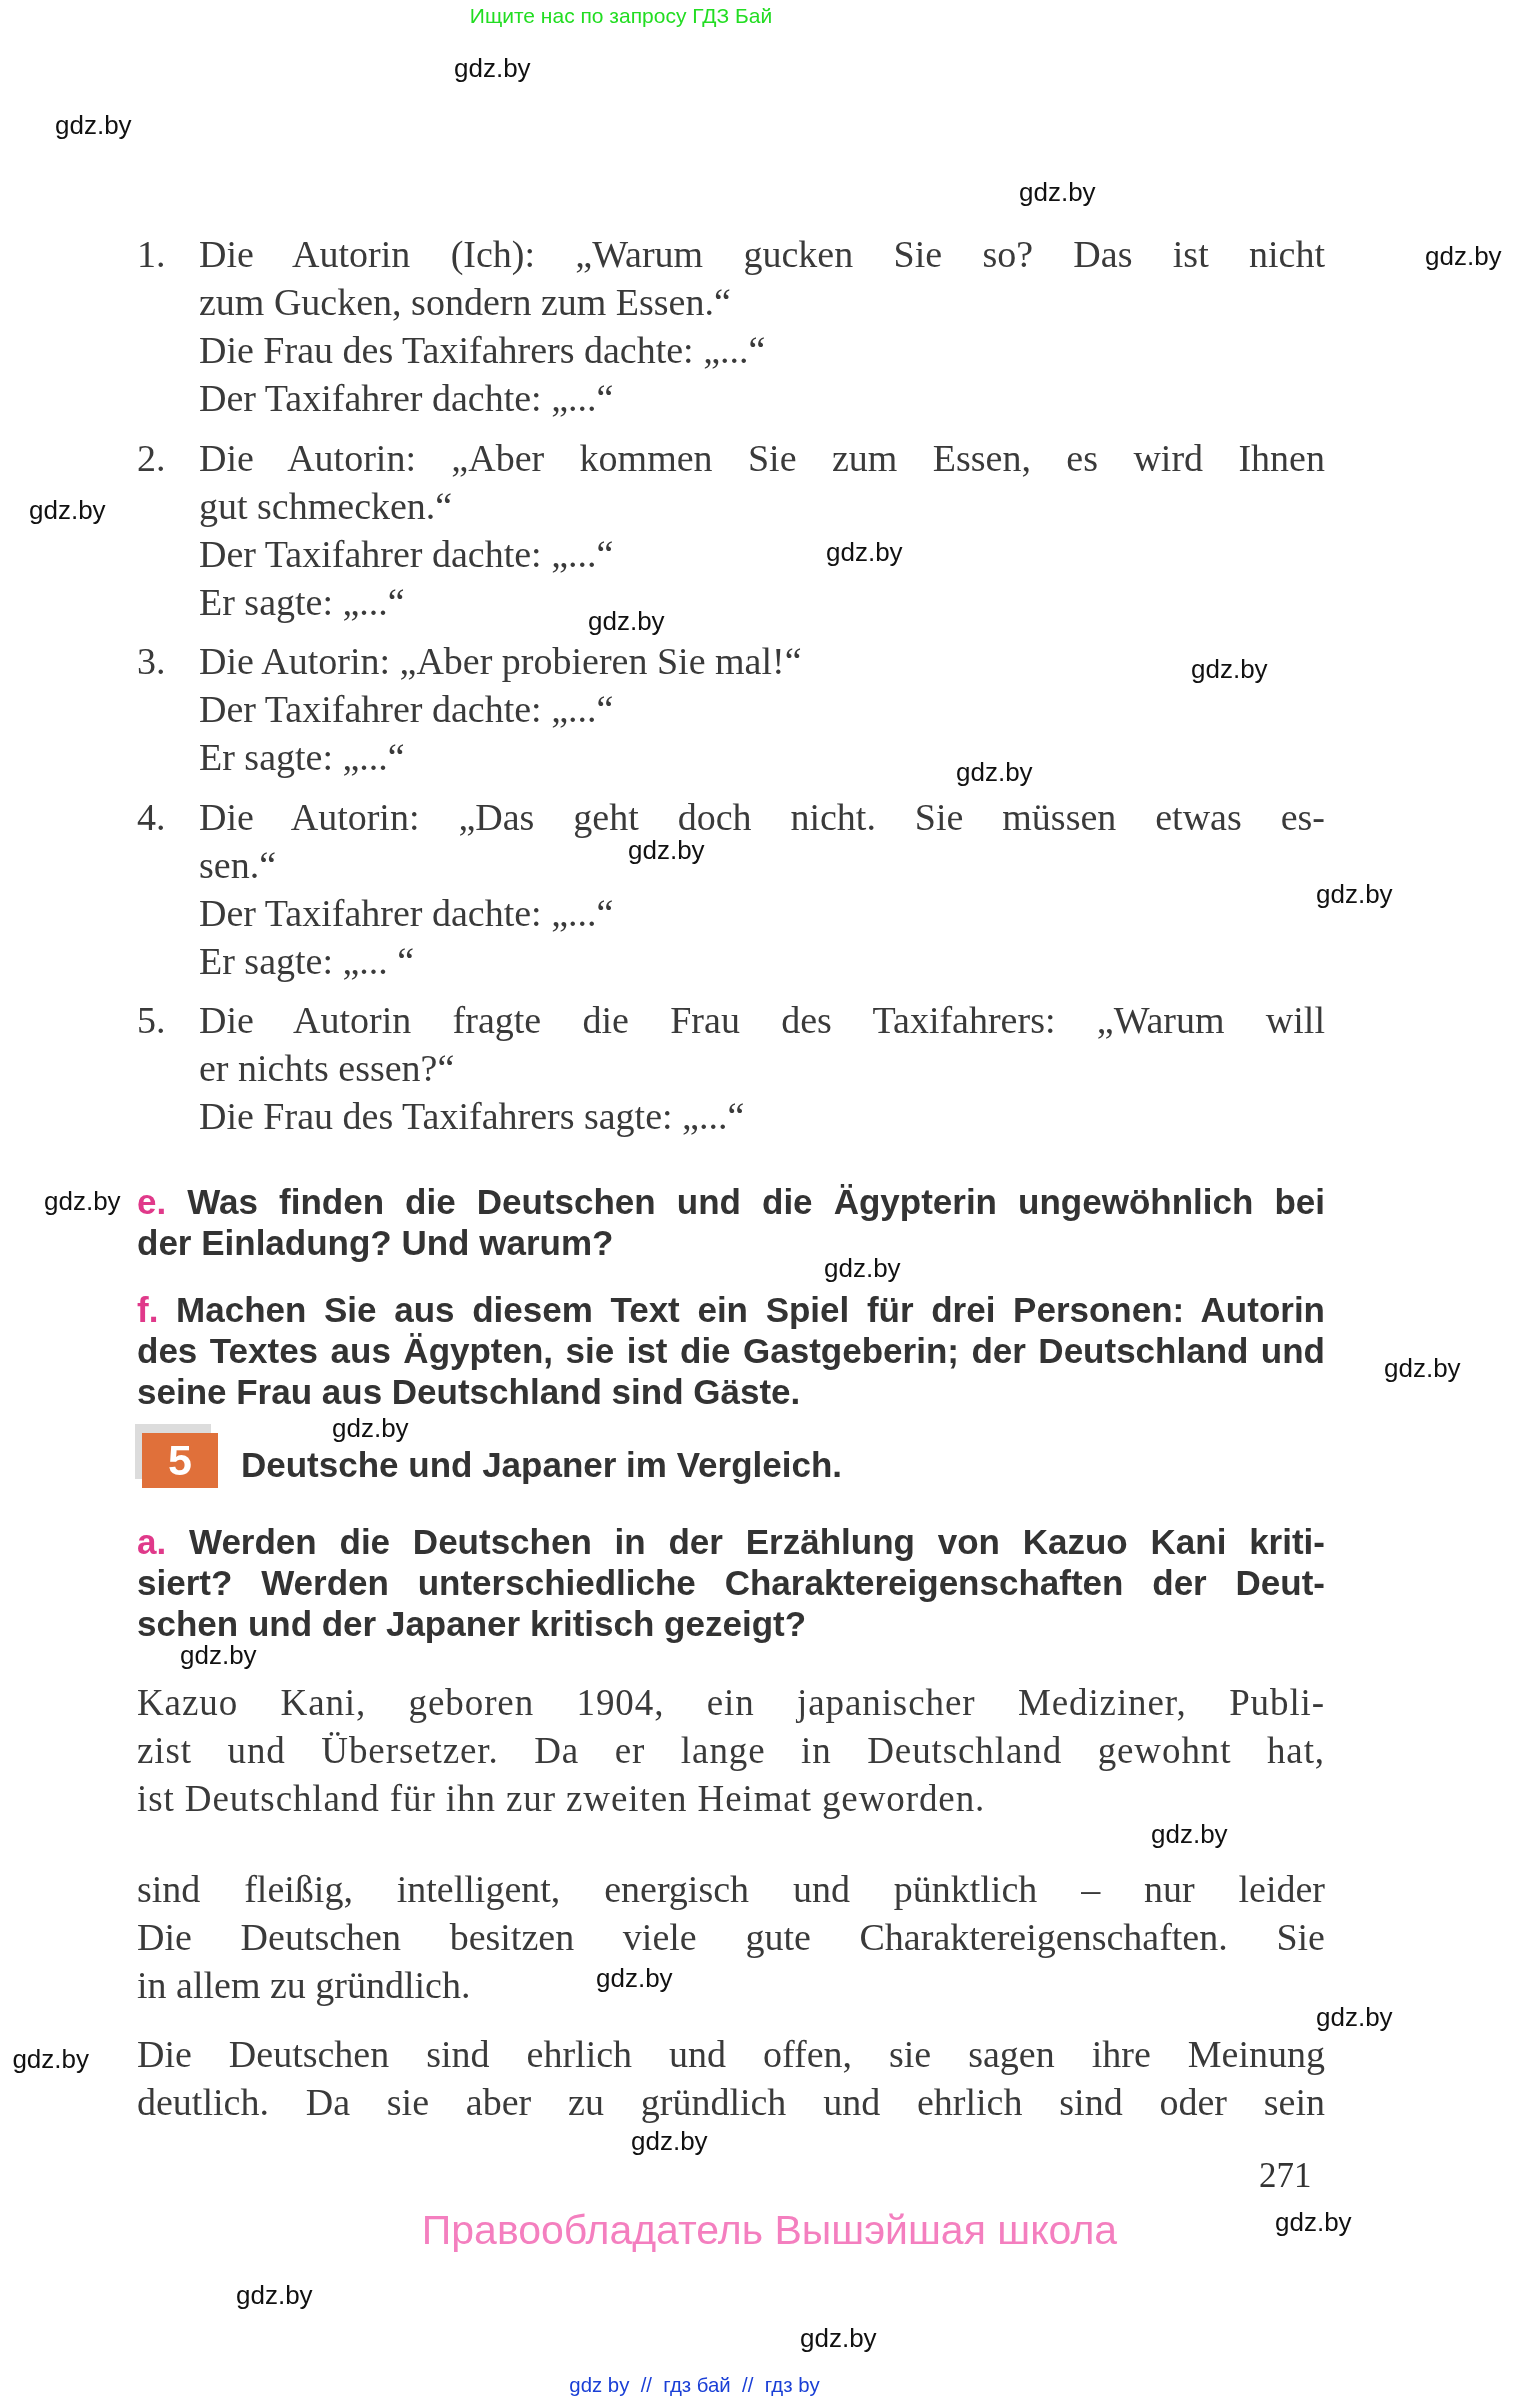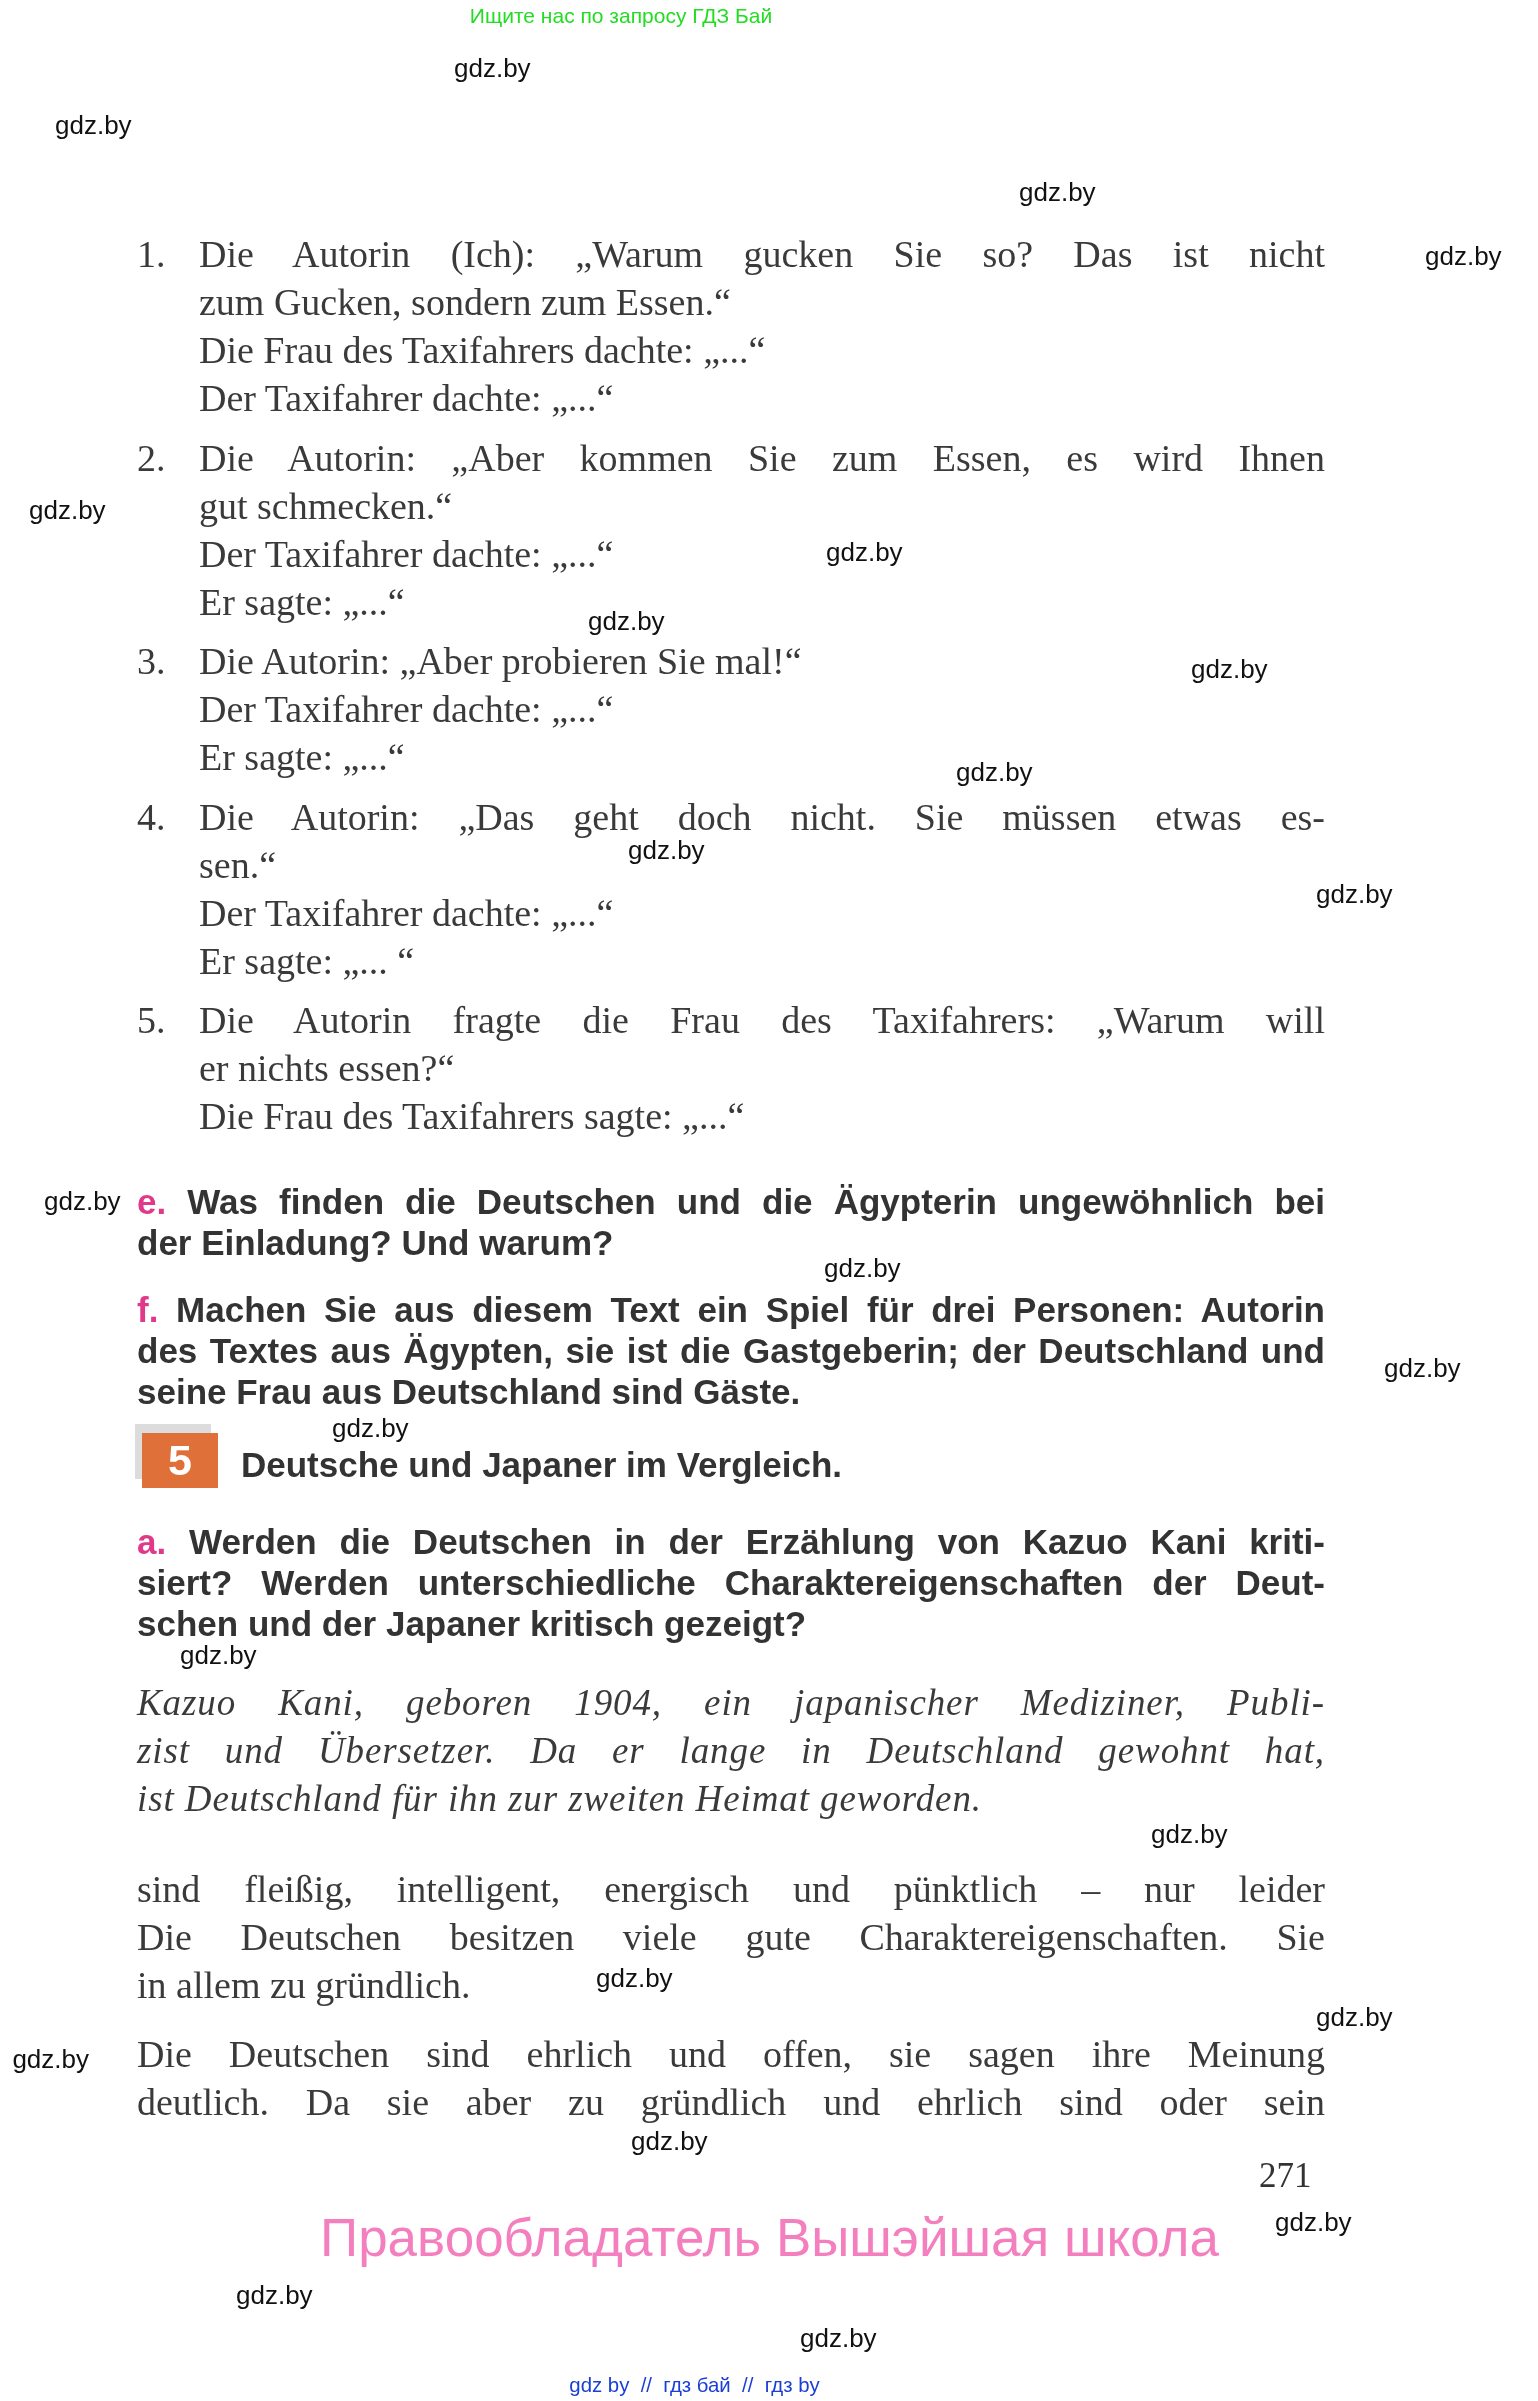--- a/index.html
+++ b/index.html
@@ -10,24 +10,24 @@
   .list{position:absolute;left:137px;width:1188px;font-family:"Liberation Serif",serif;font-size:38px;line-height:48px;color:#3a3a3a;}
   .item{display:flex;margin-bottom:11.5px;}
   .num{width:62px;flex:none;}
   .lines div{white-space:nowrap;}
   .just{text-align:justify;text-align-last:justify;}
   .task{position:absolute;left:137px;width:1188px;font-family:"Liberation Sans",sans-serif;font-weight:bold;font-size:35px;line-height:41px;color:#333;}
   .letter{color:#e0398a;}
   .ex-box{position:absolute;left:142px;top:1433px;width:76px;height:55px;background:#e0703a;color:#fff;font-family:"Liberation Sans",sans-serif;font-weight:bold;font-size:43px;text-align:center;line-height:55px;}
   .ex-shadow{position:absolute;left:135px;top:1424px;width:76px;height:55px;background:#dcdcdc;}
   .ex-title{position:absolute;left:241px;top:1445px;font-family:"Liberation Sans",sans-serif;font-weight:bold;font-size:35px;color:#333;}
-  .italic-block{position:absolute;left:137px;width:1188px;font-family:"Liberation Serif",serif;font-style:italic;font-size:37px;line-height:48px;color:#3a3a3a;letter-spacing:0.9px;}
+  .italic-block{position:absolute;left:137px;width:1188px;font-family:"Liberation Serif",serif;font-size:37px;line-height:48px;color:#3a3a3a;letter-spacing:0.9px;}
   .para{position:absolute;left:137px;width:1188px;font-family:"Liberation Serif",serif;font-size:38px;line-height:48px;color:#3a3a3a;}
   .pagenum{position:absolute;left:1259px;top:2156px;font-family:"Liberation Serif",serif;font-size:35px;color:#333;}
-  .rights{position:absolute;left:0;width:1539px;top:2207px;text-align:center;font-family:"Liberation Sans",sans-serif;font-size:53px;color:#f47fbf;padding-left:0;}
+  .rights{position:absolute;left:0;width:1539px;top:2207px;text-align:center;font-family:"Liberation Sans",sans-serif;font-size:41px;color:#f47fbf;padding-left:0;}
   .footer-links{position:absolute;left:0;width:1389px;top:2374px;text-align:center;font-family:Liberation Sans, sans-serif;font-size:20.4px;color:#1a3fd6;}
 </style>
 </head>
 <body>
 
 <div class="top-banner sans">Ищите нас по запросу ГДЗ Бай</div>
 
 <div class="wm" style="left:454px;top:53px">gdz.by</div>
 <div class="wm" style="left:55px;top:110px">gdz.by</div>
 <div class="wm" style="left:1019px;top:177px">gdz.by</div>

